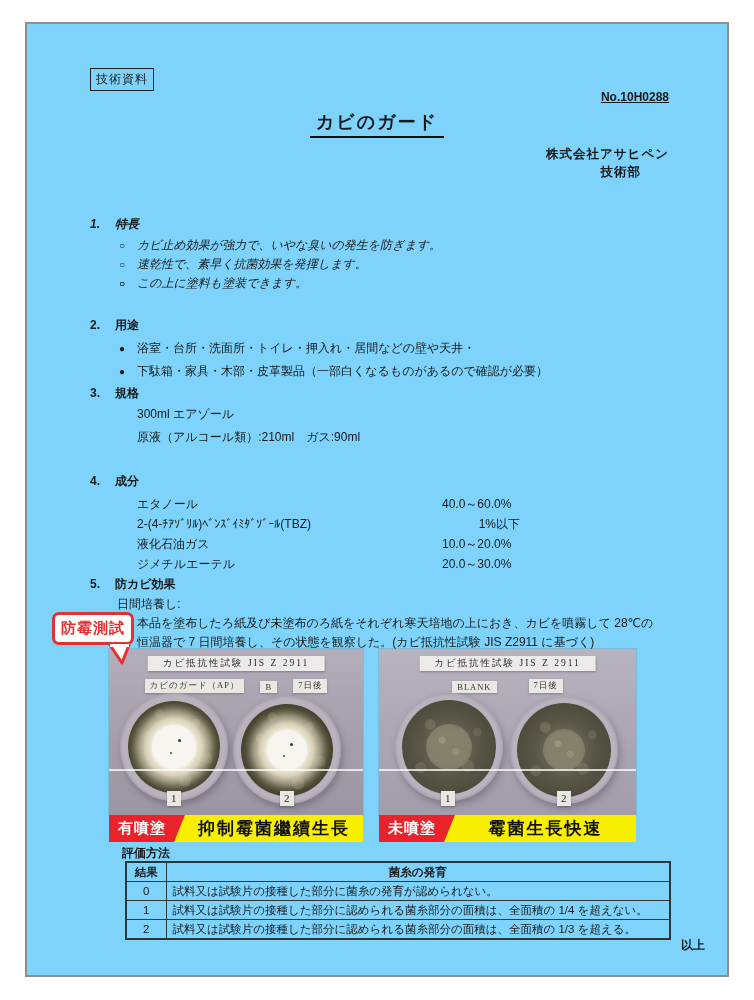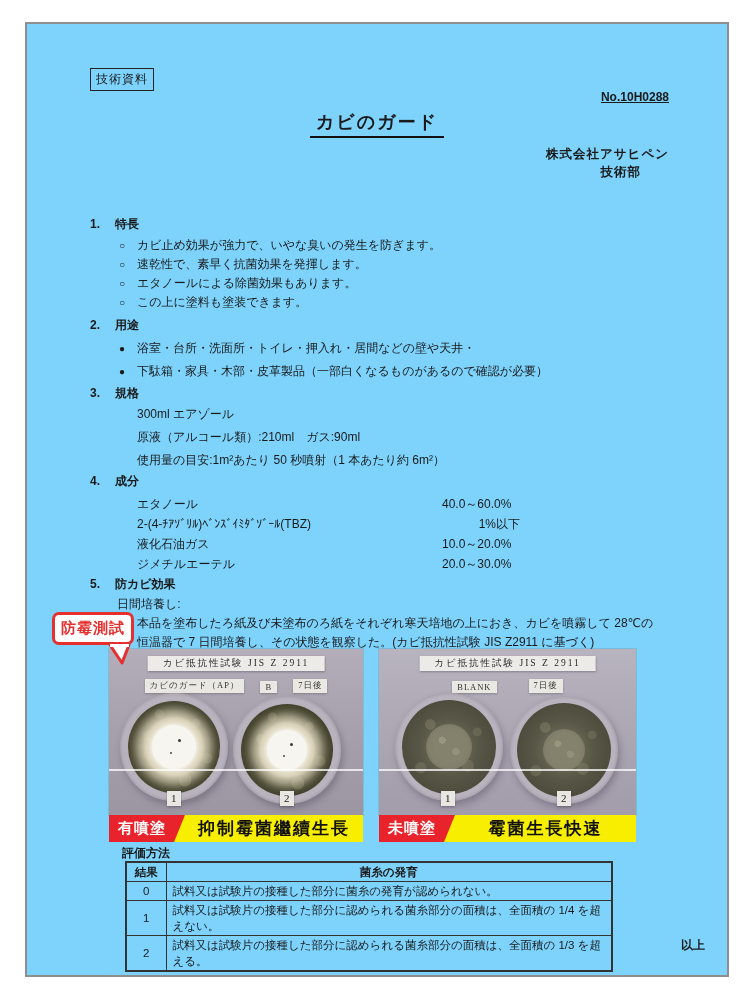--- a/index.html
+++ b/index.html
@@ -78,64 +78,63 @@
 
   
   .banner { position:absolute; top:791px; height:27px; display:flex; align-items:stretch; }
   .banner.left { left:82px; width:254px; }
   .banner.right { left:352px; width:257px; }
   .banner-tag { width:76px; color:#fff; font-weight:bold; font-size:15px; letter-spacing:1px; display:flex; align-items:center; padding-left:9px; clip-path:polygon(0 0, 100% 0, calc(100% - 11px) 100%, 0 100%); position:relative; z-index:2; }
   .banner-text { flex:1; display:flex; align-items:center; justify-content:center; font-weight:bold; font-size:17px; letter-spacing:2px; color:#111; margin-left:-11px; padding-left:11px; }
 
   
   .eval-label { position:absolute; left:95px; top:821px; font-size:12px; font-weight:bold; }
-  .eval-table { position:absolute; left:98px; top:837px; width:488px; border-collapse:collapse; font-size:11.5px;padding-left:28px; }
+  .eval-table { position:absolute; left:98px; top:837px; width:546px; border-collapse:collapse; font-size:11.5px;padding-left:28px; }
   .eval-table th, .eval-table td { border:1px solid #333; line-height:16px; padding:1px 6px; }
   .eval-table { border:2px solid #333; }
   .eval-table th { font-weight:bold; text-align:center; }
   .eval-table td.num { text-align:center; width:40px; }
   .closing { position:absolute; right:22px; top:913px; font-size:12px; font-weight:bold; }
 </style>
 </head>
 <body>
 
 <div class="stage">
 <div class="page">
 
   <div class="doc-type">技術資料</div>
   <div class="doc-no">No.10H0288</div>
   <div class="title-wrap">
     <span class="title">カビのガード</span>
   </div>
   <div class="company">株式会社アサヒペン</div>
   <div class="department">技術部</div>
 
-  <div class="sec" style="top:191px;">
+  <div class="sec" style="top:191px;font-style:italic;">
     <div class="sec-title"><span class="sec-no">1.</span><span>特長</span></div>
     <ul class="items">
       <li><span class="blt">○</span><span>カビ止め効果が強力で、いやな臭いの発生を防ぎます。</span></li>
       <li><span class="blt">○</span><span>速乾性で、素早く抗菌効果を発揮します。</span></li>
-      <li><span class="blt">○</span><span>エタノールによる除菌効果もあります。</span></li>
+      <li><span class="blt">○</span></li>
       <li><span class="blt">○</span><span>この上に塗料も塗装できます。</span></li>
     </ul>
   </div>
 
   <div class="sec" style="top:292px;">
     <div class="sec-title"><span class="sec-no">2.</span><span>用途</span></div>
     <ul class="items wide">
       <li><span class="blt">●</span><span>浴室・台所・洗面所・トイレ・押入れ・居間などの壁や天井・</span></li>
       <li><span class="blt">●</span><span>下駄箱・家具・木部・皮革製品（一部白くなるものがあるので確認が必要）</span></li>
     </ul>
   </div>
 
   <div class="sec" style="top:360px;">
     <div class="sec-title"><span class="sec-no">3.</span><span>規格</span></div>
     <div class="plain">300ml エアゾール</div>
     <div class="plain">原液（アルコール類）:210ml　ガス:90ml</div>
-    <div class="plain">使用量の目安:1m²あたり 50 秒噴射（1 本あたり約 6m²）</div>
   </div>
 
   <div class="sec" style="top:448px;">
     <div class="sec-title" style="margin-bottom:3px;"><span class="sec-no">4.</span><span>成分</span></div>
     <div class="ing-row"><span>エタノール</span><span class="ing-val">40.0～60.0%</span></div>
     <div class="ing-row"><span>2-(4-ﾁｱｿﾞﾘﾙ)ﾍﾞﾝｽﾞｲﾐﾀﾞｿﾞｰﾙ(TBZ)</span><span class="ing-val right">1%以下</span></div>
     <div class="ing-row"><span>液化石油ガス</span><span class="ing-val">10.0～20.0%</span></div>
     <div class="ing-row"><span>ジメチルエーテル</span><span class="ing-val">20.0～30.0%</span></div>
   </div>
 

